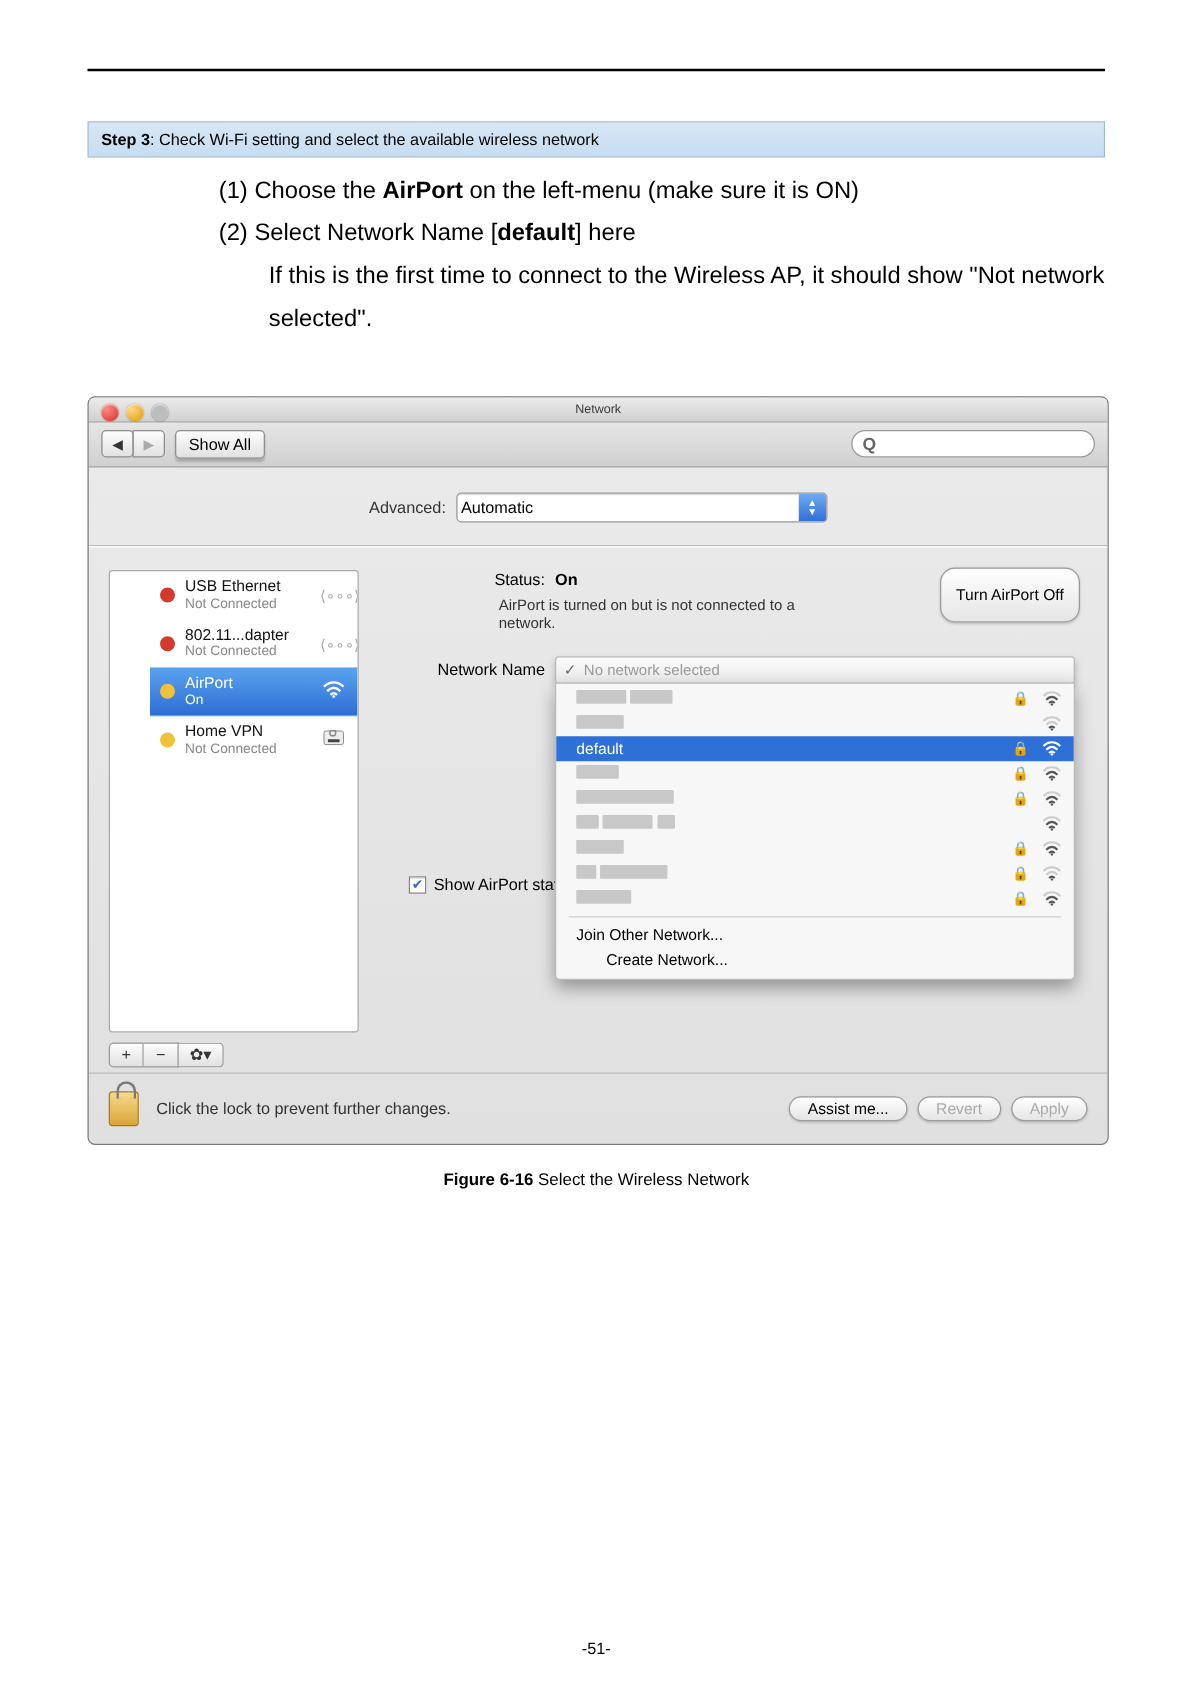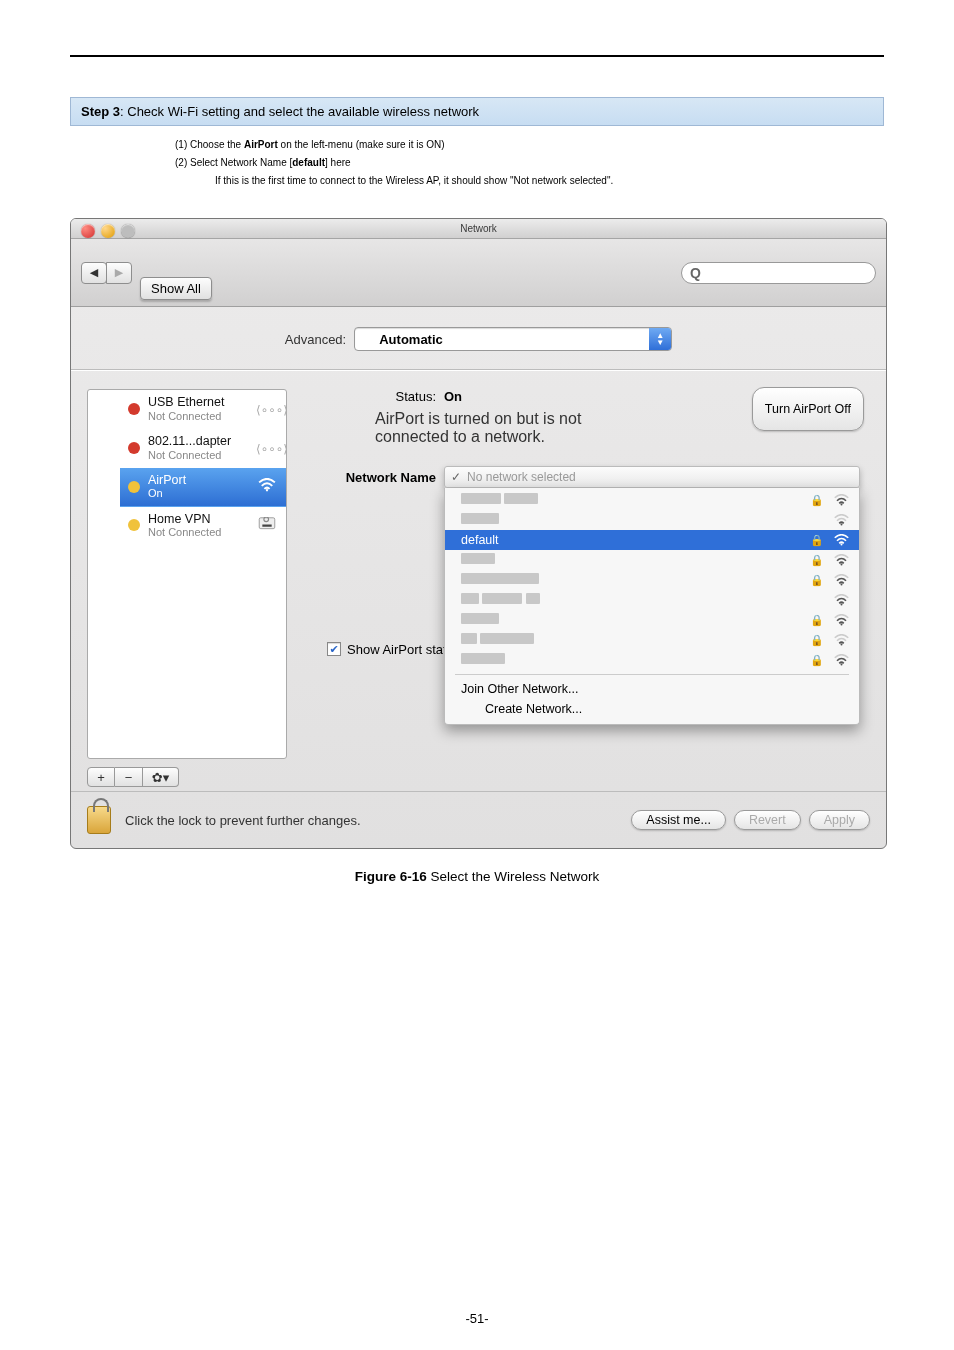--- a/index.html
+++ b/index.html
@@ -24,22 +24,22 @@
   .step-box {
     background: linear-gradient(#d7e7f5, #c7ddf2);
     border: 1px solid #9fb8d5;
     padding: 6px 10px;
     font-size: 13px;
     margin-bottom: 10px;
   }
   .step-box b.step { font-weight: 700; }
   .instructions {
     padding-left: 105px;
-    margin-bottom: 28px;
-    font-size: 10px;
+    margin-bottom: 44px;
+    font-size: 19px;
     line-height: 1.8;
   }
   .sub {
     padding-left: 40px;
   }
   .network-window {
     width: 817px;
     margin: 0 auto;
     border: 1px solid #777;
     background: linear-gradient(#ecebeb, #e1e0e0);
@@ -86,21 +86,20 @@
     align-items: center; justify-content: center;
     font-size: 11px; color: #333;
   }
   .navbtn + .navbtn { border-top-left-radius:0; border-bottom-left-radius:0; margin-left:-9px;}
   .showall {
     display:inline-flex; align-items:center; padding: 3px 10px;
     background: linear-gradient(#fdfdfd,#e1e1e1);
     border: 1px solid #8e8e8e; border-radius: 4px;
     font-size: 13px;
     box-shadow: 0 2px 2px rgba(0,0,0,0.2);
-    margin-top: 32px;
   }
   .searchbox {
     margin-left: auto;
     width: 195px; height: 22px;
     border-radius: 11px;
     border: 1px solid #999;
     background: #fff;
     display: flex; align-items: center;
     padding: 0 8px;
     color: #666;
@@ -112,24 +111,23 @@
     border-bottom: 1px solid #bcbcbc;
     gap: 8px;
   }
   .loc-label { color: #333; font-size: 13px; }
   .dropdown {
     display: inline-flex; align-items: center;
     background: #fff;
     border: 1px solid #999;
     border-radius: 4px;
     height: 24px;
-    padding: 0 0 0 24px;
+    padding: 0 0 0 3px;
     box-shadow: inset 0 1px 1px rgba(0,0,0,0.15);
     overflow: hidden;
-    font-weight: bold;
   }
   .dropdown-text { width: 270px; font-size: 13px; }
   .dropdown-arrows {
     width: 22px; height: 100%;
     background: linear-gradient(#6faaf3,#2f6fd8);
     display: flex; flex-direction: column; align-items: center; justify-content: center;
     color: #fff; font-size: 8px; line-height: 7px;
   }
   .main-content {
     display: flex;
@@ -171,23 +169,23 @@
   .status-val { font-weight: 700; font-size: 13px; }
   .turn-off-btn {
     position: absolute; right: 6px; top: -2px;
     padding: 14px 12px;
     border-radius: 12px;
     background: linear-gradient(#fff,#e5e5e5);
     border: 1px solid #9a9a9a;
     font-size: 12.5px;
     box-shadow: 0 1px 2px rgba(0,0,0,0.2);
   }
-  .status-desc { margin-left: 66px; font-size: 16px; color: #333; max-width: 280px; margin-bottom: 20px;}
+  .status-desc { margin-left: 90px; font-size: 12px; color: #333; max-width: 280px; margin-bottom: 20px;}
   .nn-row { display: flex; align-items: center; margin-bottom: 2px;}
-  .nn-label { width: 135px; text-align: right; padding-right: 8px; color: #000; font-size: 13px; font-weight: 700;}
+  .nn-label { width: 135px; text-align: right; padding-right: 8px; color: #000; font-size: 13px; font-weight: 400;}
   .nn-dropdown {
     flex: 1;
     position: relative;
   }
   .dd-head {
     background: linear-gradient(#fcfcfc,#e8e8e8);
     border: 1px solid #bbb;
     border-radius: 3px;
     height: 22px;
     display: flex; align-items: center;

